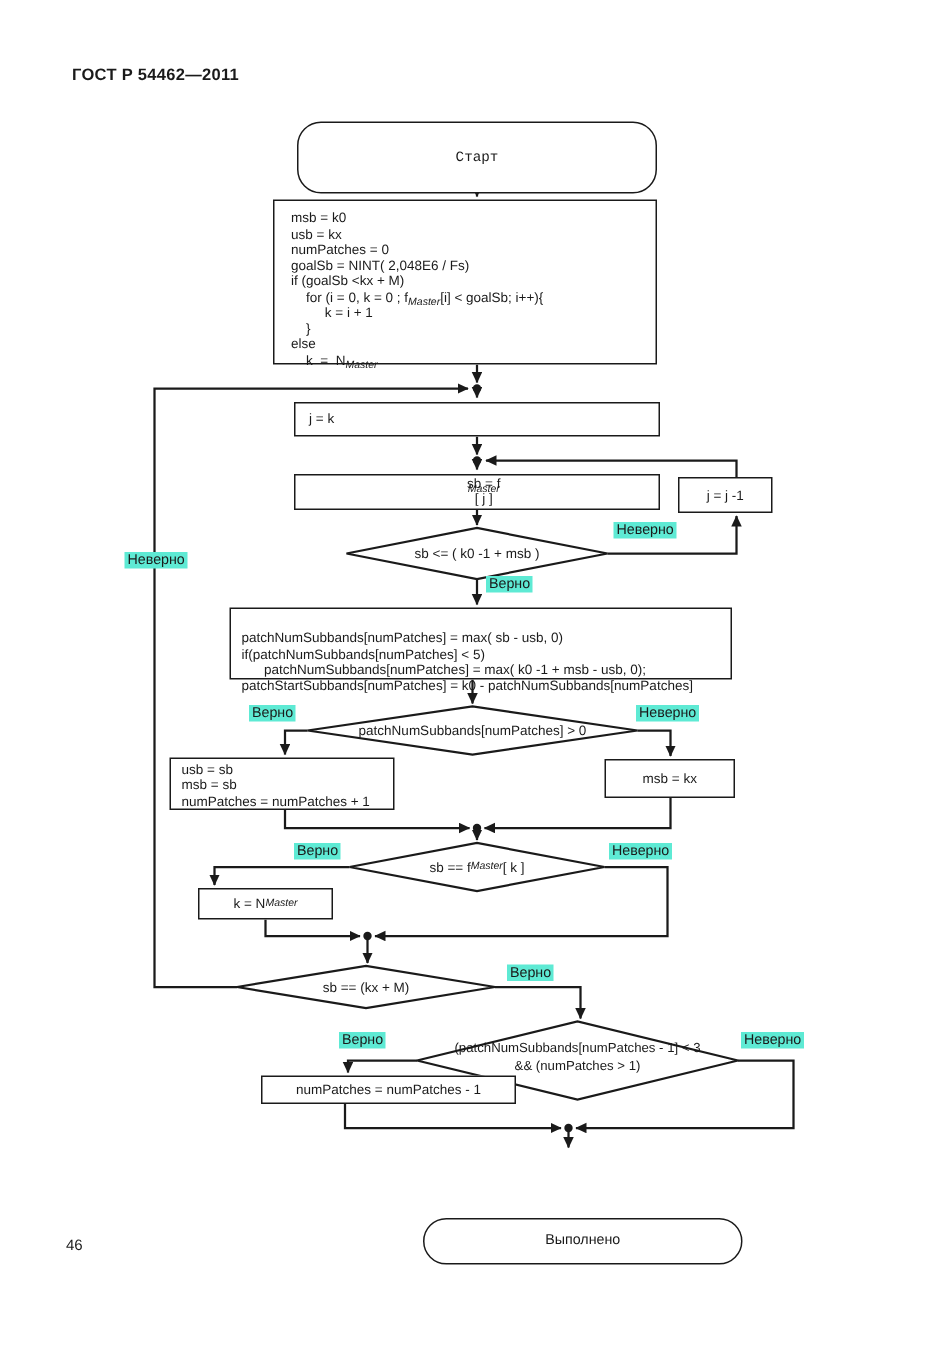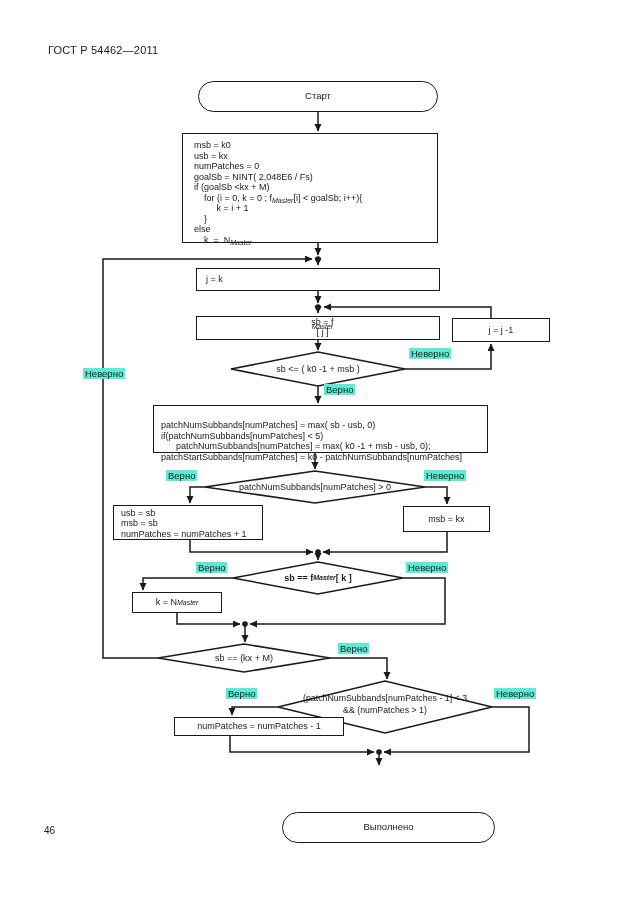--- a/index.html
+++ b/index.html
@@ -2,21 +2,21 @@
 <html><head>
 <meta charset="utf-8">
 <style>
   html,body{margin:0;padding:0;background:#fff;}
   .page{
     position:relative;width:630px;height:913px;background:#fff;
     font-family:"Liberation Sans","DejaVu Sans",sans-serif;color:#1a1a1a;
     overflow:hidden;
   }
   .abs{position:absolute;box-sizing:border-box;}
-  .hdr{font-size:11px;font-weight:normal;letter-spacing:.2px;}
+  .hdr{font-size:11px;font-weight:bold;letter-spacing:.2px;}
   svg.wire{position:absolute;left:0;top:0;width:630px;height:913px;}
   .node{
     position:absolute;box-sizing:border-box;background:#fff;
     border:1.5px solid #1a1a1a;font-size:9px;line-height:10.3px;
   }
   .stadium{border-radius:16px;display:flex;align-items:center;justify-content:center;
     font-size:9.5px;}
   .codebox{white-space:pre;padding:6px 4px 0 11px;}
   .leftbox{display:flex;align-items:center;padding-left:9px;}
   .centerbox{display:flex;align-items:center;justify-content:center;}
@@ -106,21 +106,21 @@
       <circle cx="318" cy="259" r="2.8"></circle>
       <circle cx="318" cy="307" r="2.8"></circle>
       <circle cx="318" cy="552" r="2.8"></circle>
       <circle cx="245" cy="624" r="2.8"></circle>
       <circle cx="379" cy="752" r="2.8"></circle>
     </g>
   </svg>
 
   <div class="abs hdr" style="left:48px;top:44px;">ГОСТ Р 54462—2011</div>
 
-  <div class="node stadium" style="left:198px;top:81px;width:240px;height:31px;">Старт</div>
+  <div class="node stadium" style="left:198px;top:81px;width:240px;height:48px;font-family:Liberation Mono, monospace;">Старт</div>
   <div class="node stadium" style="left:282px;top:767px;width:213px;height:31px;margin-top:45px;">Выполнено</div>
 
   <div class="node codebox" style="left:182px;top:133px;width:256px;height:110px;line-height:10.5px;"><span>msb = k0
 usb = kx
 numPatches = 0
 goalSb = NINT( 2,048E6 / Fs)
 if (goalSb &lt;kx + M)
     for (i = 0, k = 0 ; f</span><sub>Master</sub><span>[i] &lt; goalSb; i++){
          k = i + 1
     }
@@ -128,21 +128,21 @@
     k  =  N</span><sub>Master</sub></div>
 
   <div class="node leftbox" style="left:196px;top:268px;width:244px;height:23px;">j = k</div>
 
   <div class="node leftbox" style="left:196px;top:316px;width:244px;height:24px;flex-direction:column;">
       <span>sb = f</span>
       <sub>Master</sub>
       <span>[ j ]</span>
     </div>
 
-  <div class="node centerbox" style="left:452px;top:318px;width:98px;height:24px;">j = j -1</div>
+  <div class="node centerbox" style="left:452px;top:318px;width:63px;height:24px;">j = j -1</div>
 
   <div class="node multibox" style="left:153px;top:405px;width:335px;height:48px;line-height:10.6px;">patchNumSubbands[numPatches] = max( sb - usb, 0)
 if(patchNumSubbands[numPatches] &lt; 5)
       patchNumSubbands[numPatches] = max( k0 -1 + msb - usb, 0);
 patchStartSubbands[numPatches] = k0 - patchNumSubbands[numPatches]</div>
 
   <div class="node multibox" style="left:113px;top:505px;width:150px;height:35px;padding-top:2px;">usb = sb
 msb = sb
 numPatches = numPatches + 1</div>
 
@@ -150,21 +150,21 @@
 
   <div class="node centerbox" style="left:132px;top:592px;width:90px;height:21px;">
       <span>k  =  N</span>
       <sub>Master</sub>
     </div>
 
   <div class="node centerbox" style="left:174px;top:717px;width:170px;height:19px;">numPatches = numPatches - 1</div>
 
   <div class="dtext" style="left:231px;top:361px;width:174px;height:16px;">sb &lt;= ( k0 -1 + msb )</div>
   <div class="dtext" style="left:205px;top:479px;width:220px;height:16px;">patchNumSubbands[numPatches] &gt; 0</div>
-  <div class="dtext" style="left:233px;top:570px;width:170px;height:16px;font-weight:bold;">
+  <div class="dtext" style="left:233px;top:570px;width:170px;height:16px;">
       <span>sb == f</span>
       <sub>Master</sub>
       <span>[ k ]</span>
     </div>
   <div class="dtext" style="left:158px;top:650px;width:172px;height:16px;">sb == (kx + M)</div>
   <div class="dtext" style="left:278px;top:692px;width:214px;height:12px;font-size:8.8px;">(patchNumSubbands[numPatches - 1] &lt; 3</div>
   <div class="dtext" style="left:278px;top:704px;width:214px;height:12px;font-size:8.8px;">&amp;&amp; (numPatches &gt; 1)</div>
 
   <div class="blabel" style="left:409px;top:348px;">Неверно</div>
   <div class="blabel" style="left:324px;top:384px;">Верно</div>

